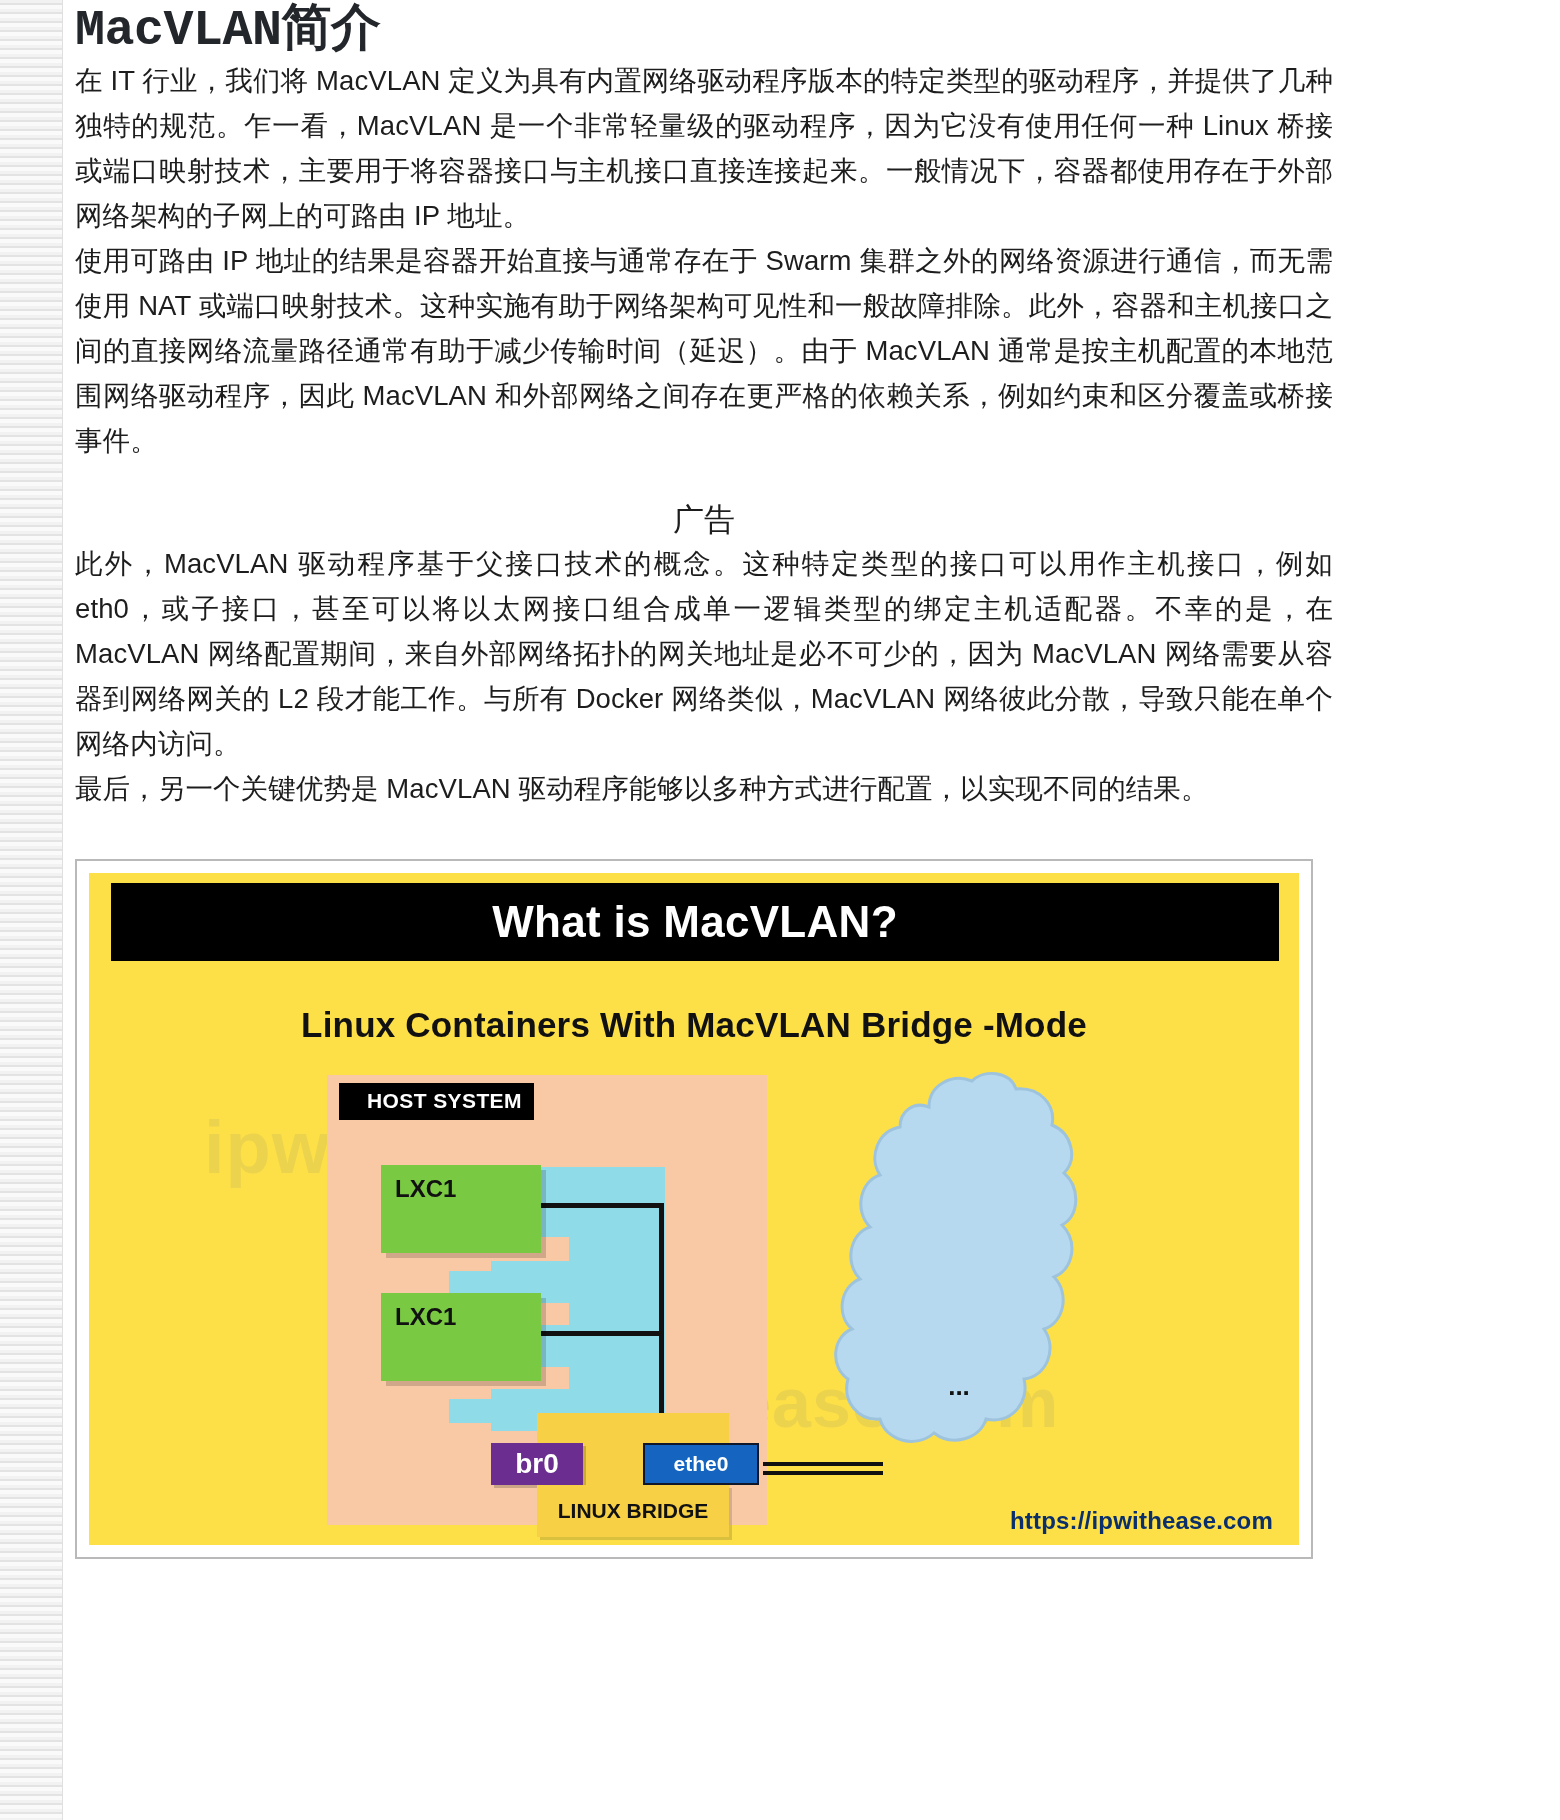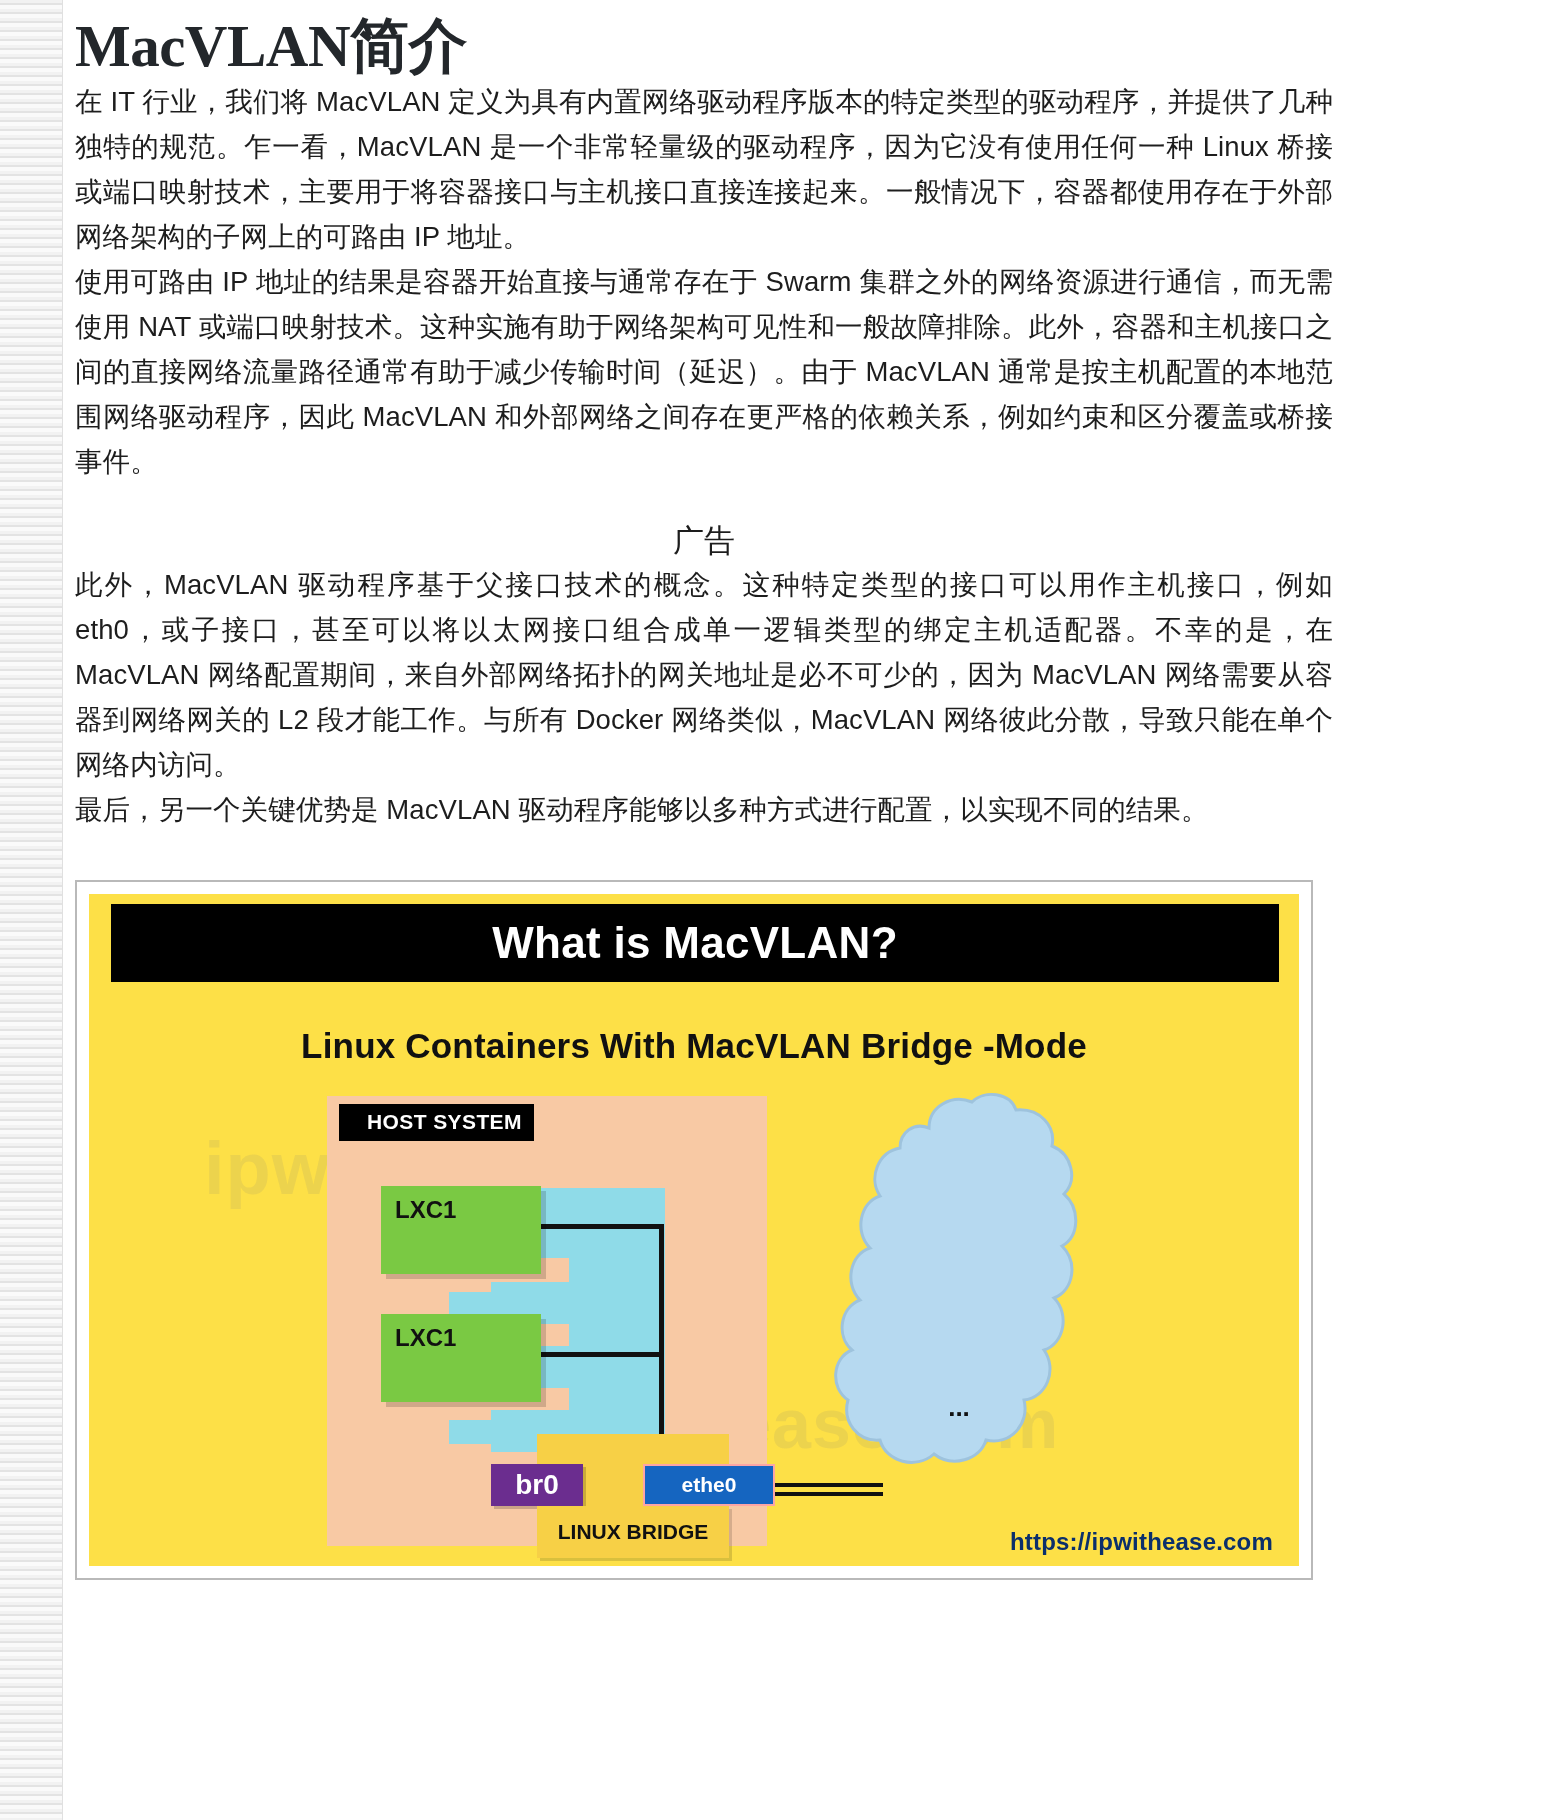--- a/index.html
+++ b/index.html
@@ -36,26 +36,26 @@
       );
     border-right: 1px solid #e0e0e0;
   }
   .content {
     position: absolute;
     left: 75px;
     top: 0;
     width: 1258px;
   }
   h1.title {
-    font-family: Liberation Serif, serif;
-    font-size: 59px;
+    font-family: Liberation Mono, monospace;
+    font-size: 50px;
     font-weight: bold;
     line-height: 1.1;
     margin: 0;
-    padding-top: 14px;
+    padding-top: 3px;
     color: #23272b;
     letter-spacing: -0.5px;
   }
   p.para {
     font-size: 27.5px;
     line-height: 45px;
     text-align: justify;
     text-justify: inter-ideograph;
     margin: 0;
     color: #1d1d1d;
@@ -246,24 +246,24 @@
     font-weight: bold;
     display: flex;
     align-items: center;
     justify-content: center;
     box-shadow: 3px 3px 0 rgba(0,0,0,0.18);
   }
   .box-eth {
     position: absolute;
     left: 554px;
     top: 570px;
-    width: 132px;
+    width: 116px;
     height: 42px;
     background: #1565c0;
-    border: 2px solid #fca5a5;
+    border: 2px solid #0f172a;
     box-sizing: border-box;
     color: #fff;
     font-size: 21px;
     font-weight: bold;
     display: flex;
     align-items: center;
     justify-content: center;
   }
   .box-lbridge {
     position: absolute;

